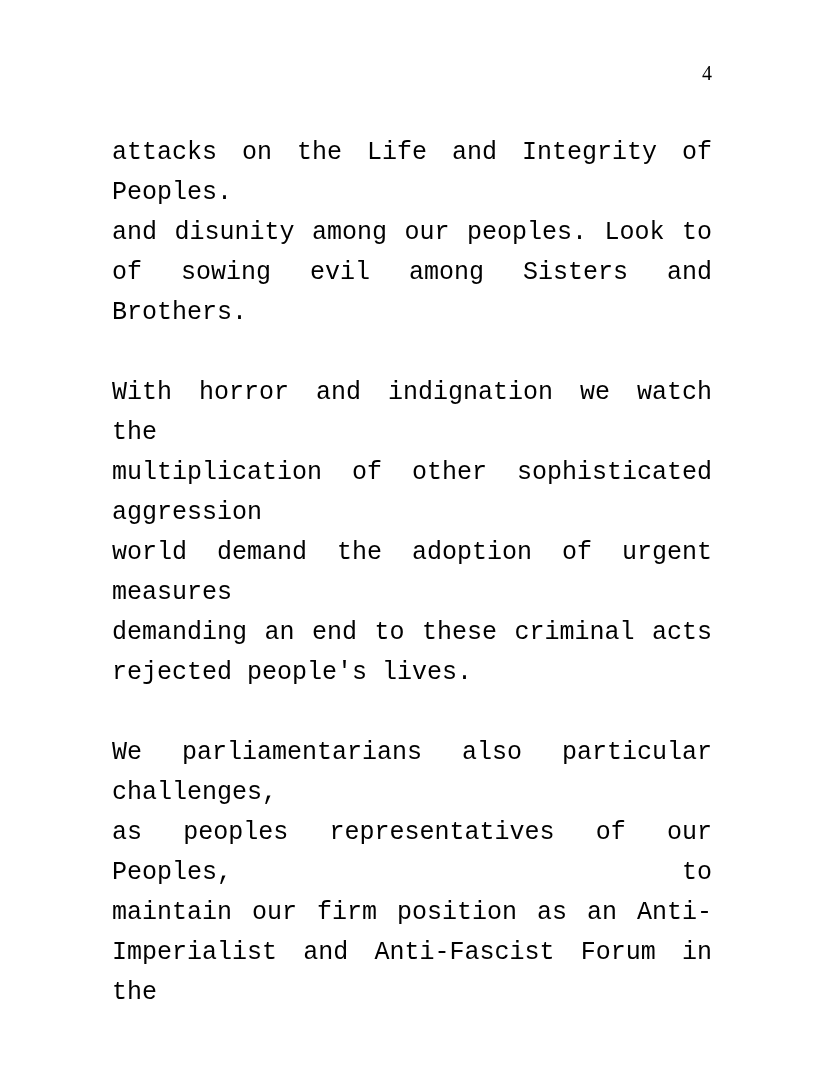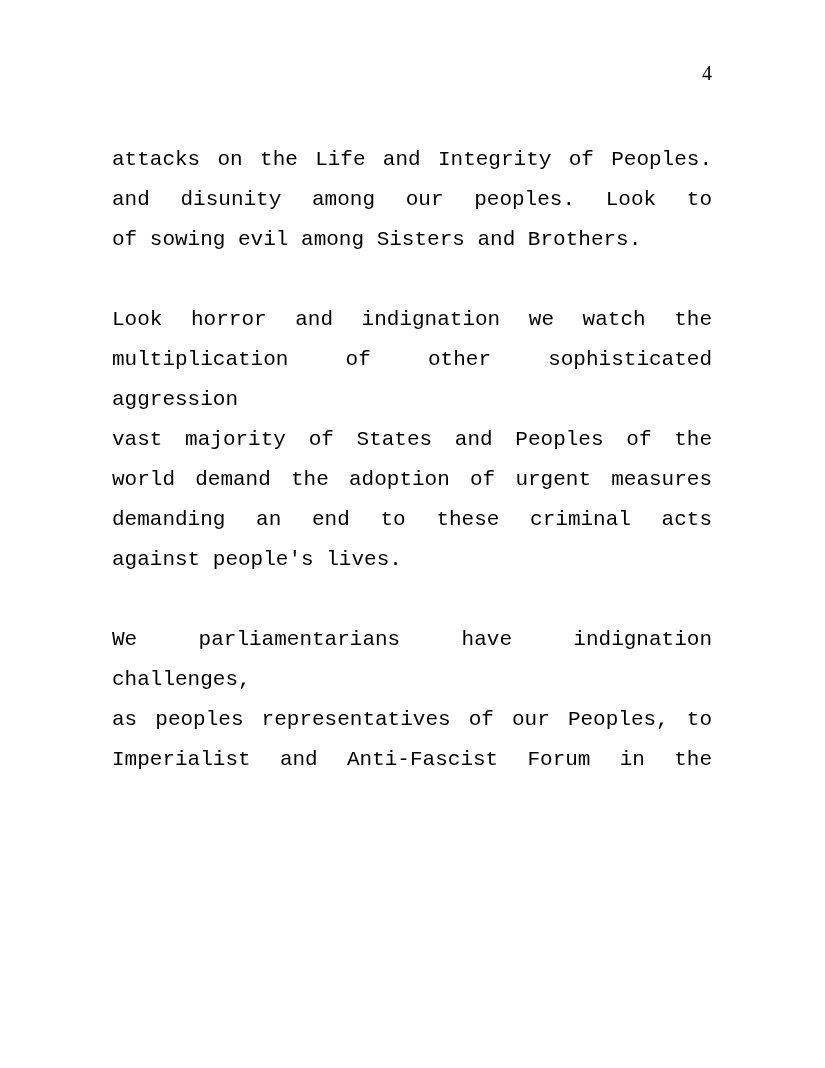--- a/index.html
+++ b/index.html
@@ -17,24 +17,24 @@
   .page-number {
     position: absolute;
     top: 62px;
     right: 113px;
     font-family: "Liberation Serif", "DejaVu Serif", serif;
     font-size: 20px;
     line-height: 22px;
   }
   .doc-body {
     position: absolute;
-    top: 140px;
+    top: 133px;
     left: 112px;
     width: 600px;
-    font-size: 21px;
+    font-size: 25px;
   }
   .paragraph {
     margin-bottom: 40px;
   }
   .line {
     line-height: 40px;
     white-space: normal;
     text-align: justify;
     text-align-last: justify;
   }
@@ -47,26 +47,26 @@
 
 <div class="page">
   <div class="page-number">4</div>
   <div class="doc-body" id="doc-body">
       <div class="paragraph">
         <div class="line">attacks on the Life and Integrity of Peoples.</div>
         <div class="line">and disunity among our peoples. Look to</div>
         <div class="line no-stretch">of sowing evil among Sisters and Brothers.</div>
       </div>
       <div class="paragraph">
-        <div class="line">Look horror and indignation we watch the</div>
+        <div class="line">With horror and indignation we watch the</div>
         <div class="line">multiplication of other sophisticated aggression</div>
-        <div class="line">vast majority of States and Peoples of the</div>
         <div class="line">world demand the adoption of urgent measures</div>
         <div class="line">demanding an end to these criminal acts</div>
-        <div class="line no-stretch">against people's lives.</div>
+        <div class="line no-stretch">rejected people's lives.</div>
       </div>
       <div class="paragraph">
-        <div class="line">We parliamentarians have indignation challenges,</div>
+        <div class="line">We parliamentarians also particular challenges,</div>
         <div class="line">as peoples representatives of our Peoples, to</div>
+        <div class="line">maintain our firm position as an Anti-</div>
         <div class="line">Imperialist and Anti-Fascist Forum in the</div>
       </div>
     </div>
 </div>
 
 </body></html>

